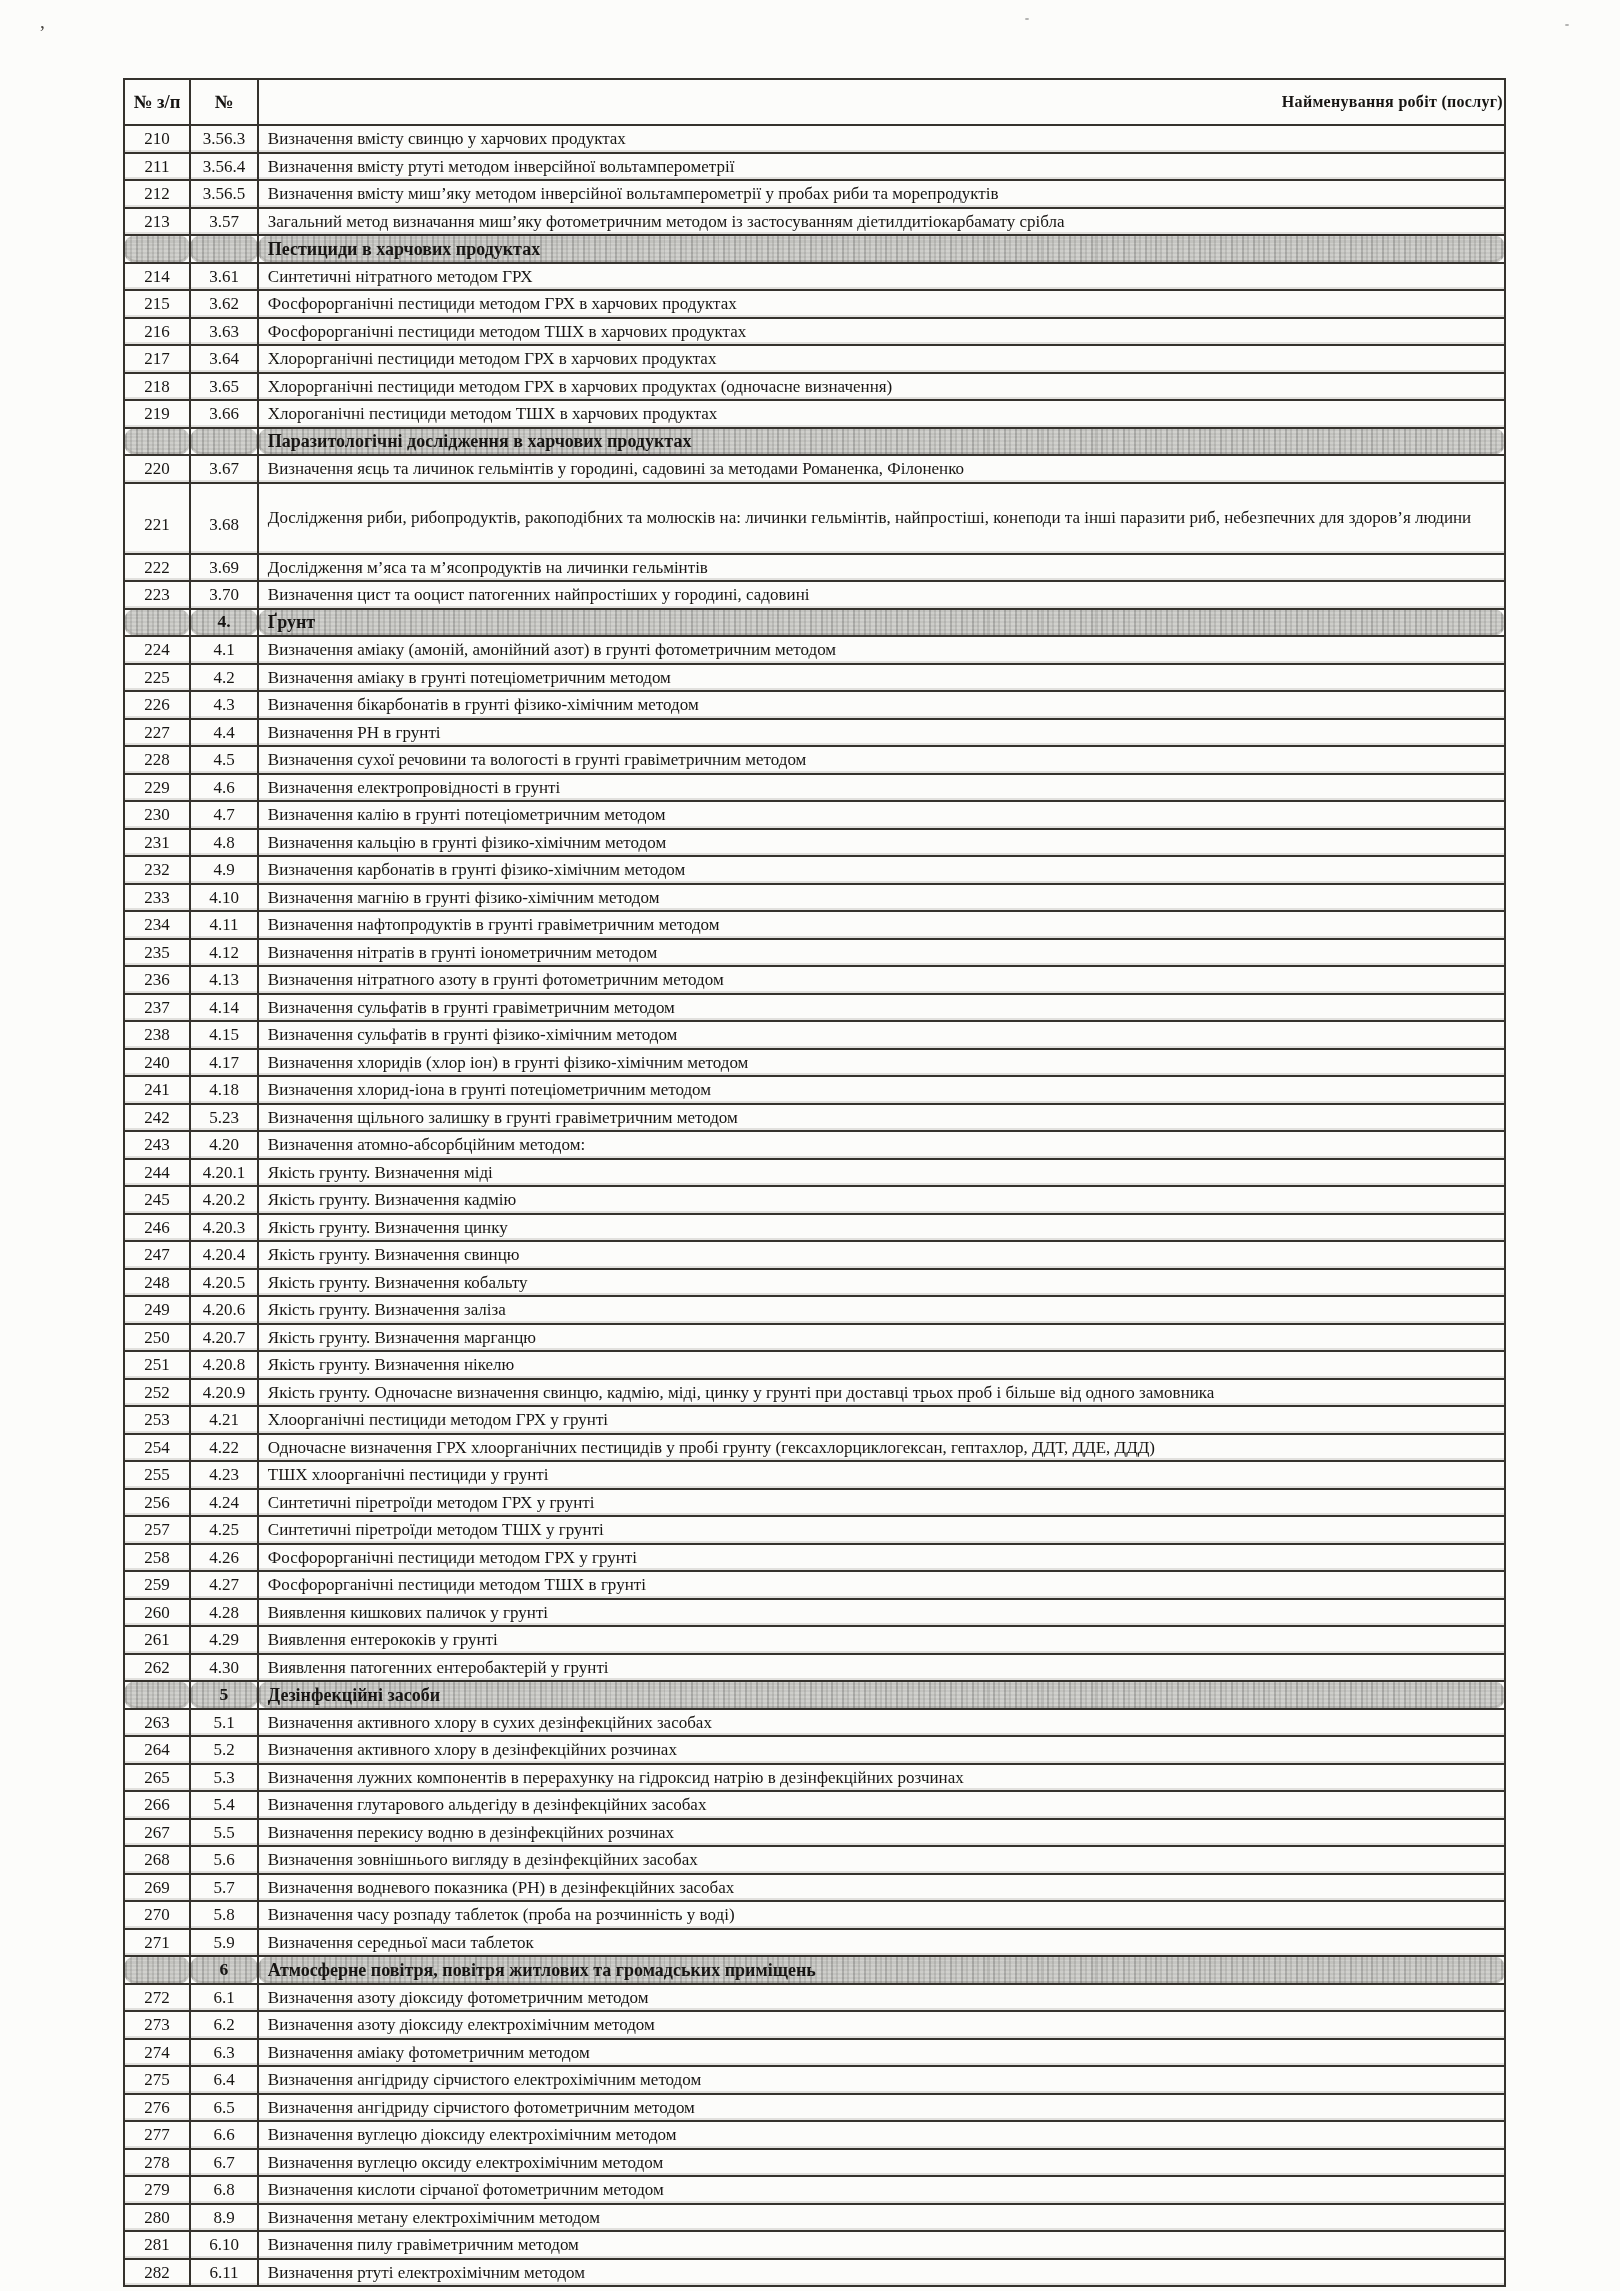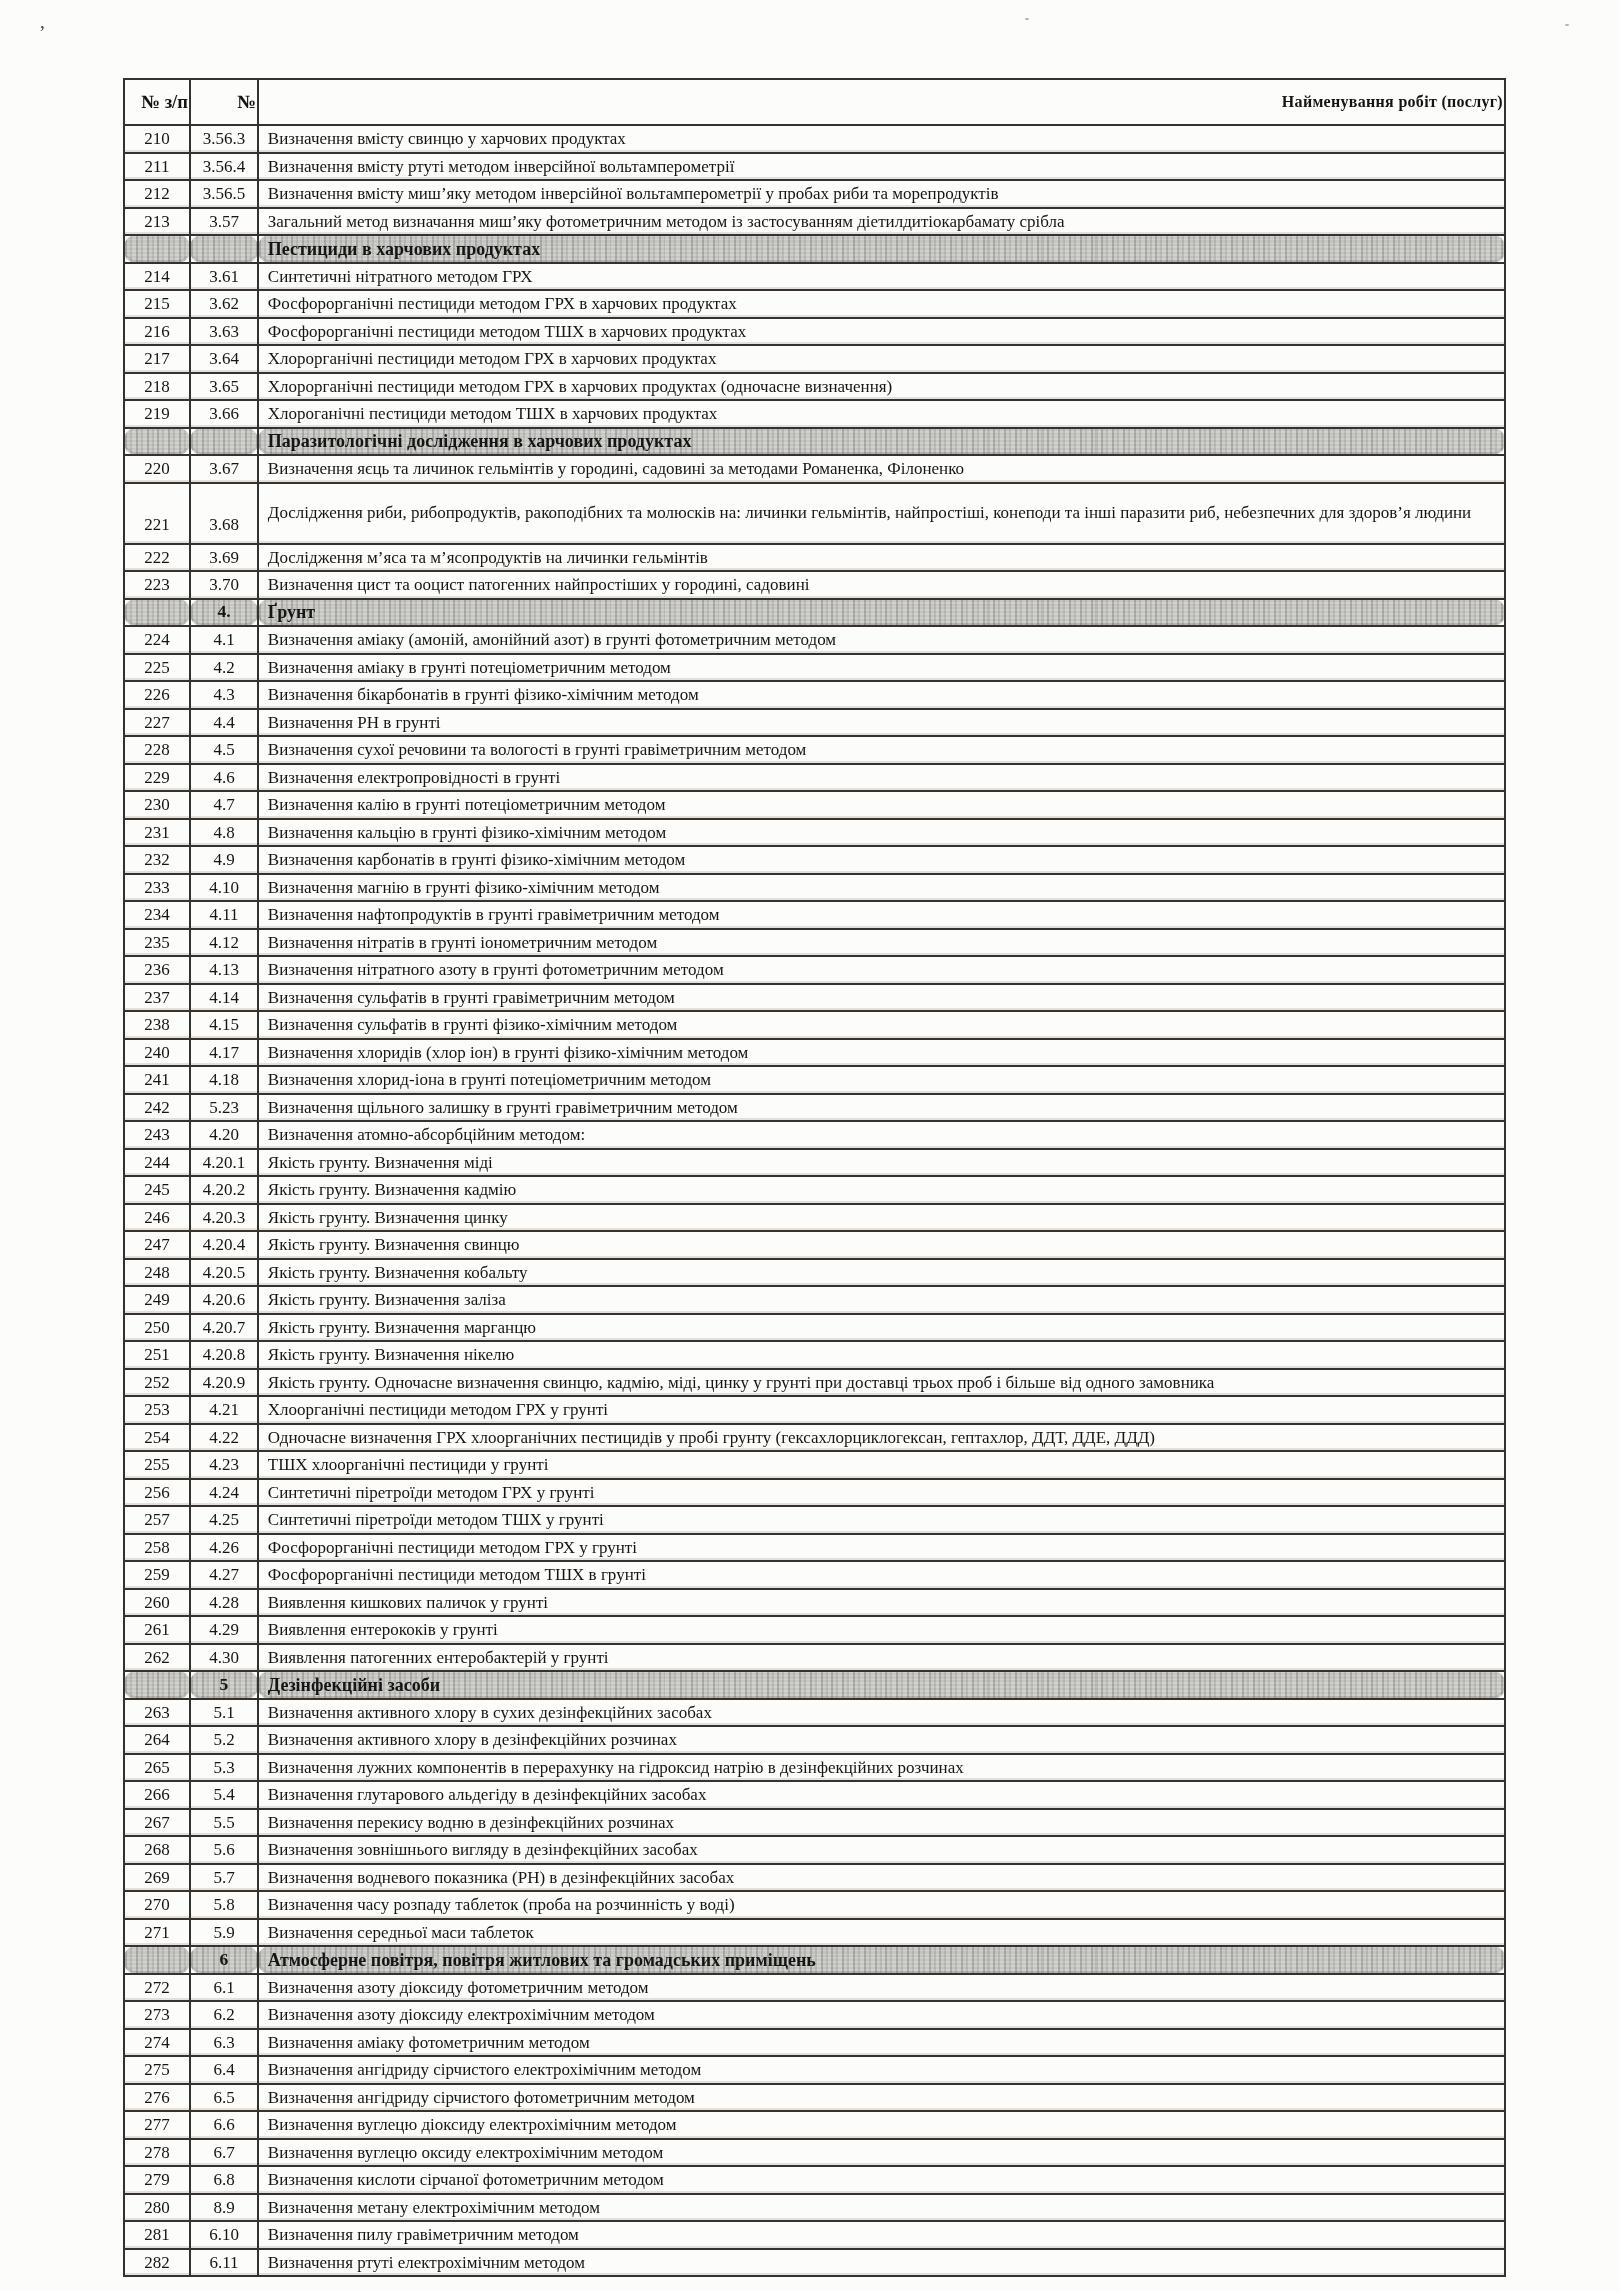--- a/index.html
+++ b/index.html
@@ -47,21 +47,20 @@
   .services-table th,
   .services-table td {
     border: 2px solid #35322d;
     overflow: hidden;
   }
   thead th {
     height: 42px;
     font-weight: bold;
     background: #fcfcfa;
     vertical-align: middle;
-    text-align: right;
   }
   th.num  { font-size: 18.6px; }
   th.code { font-size: 18.6px; }
   th.name { font-size: 16px; text-align: right; letter-spacing: 0.3px; }
 
   tbody td {
     height: 23.5px;
     font-size: 17px;
     line-height: 1.25;
     vertical-align: middle;
@@ -94,21 +93,21 @@
     font-weight: bold;
     font-size: 18px;
   }
   tr.section td.code {
     font-weight: bold;
     font-size: 17.6px;
   }
   tr.tall td { height: 51px; }
   tr.tall td.num, tr.tall td.code {
     vertical-align: bottom;
-    padding-bottom: 7px;
+    padding-bottom: 17px;
   }
 </style>
 </head>
 <body>
 
 <div class="page">
   <span class="corner-mark">’</span>
   <span class="speck-1"></span>
   <span class="speck-2"></span>
 

